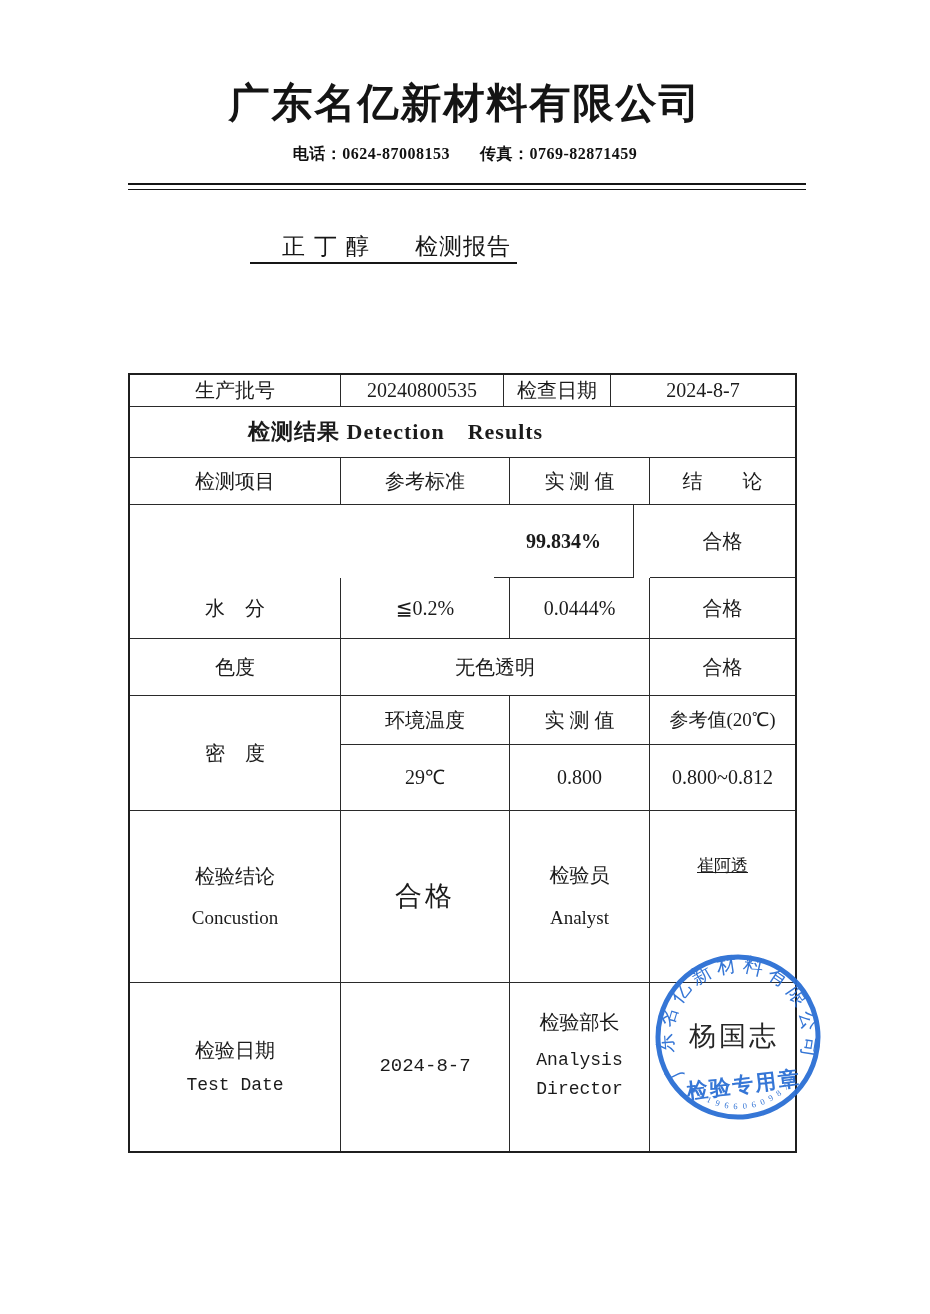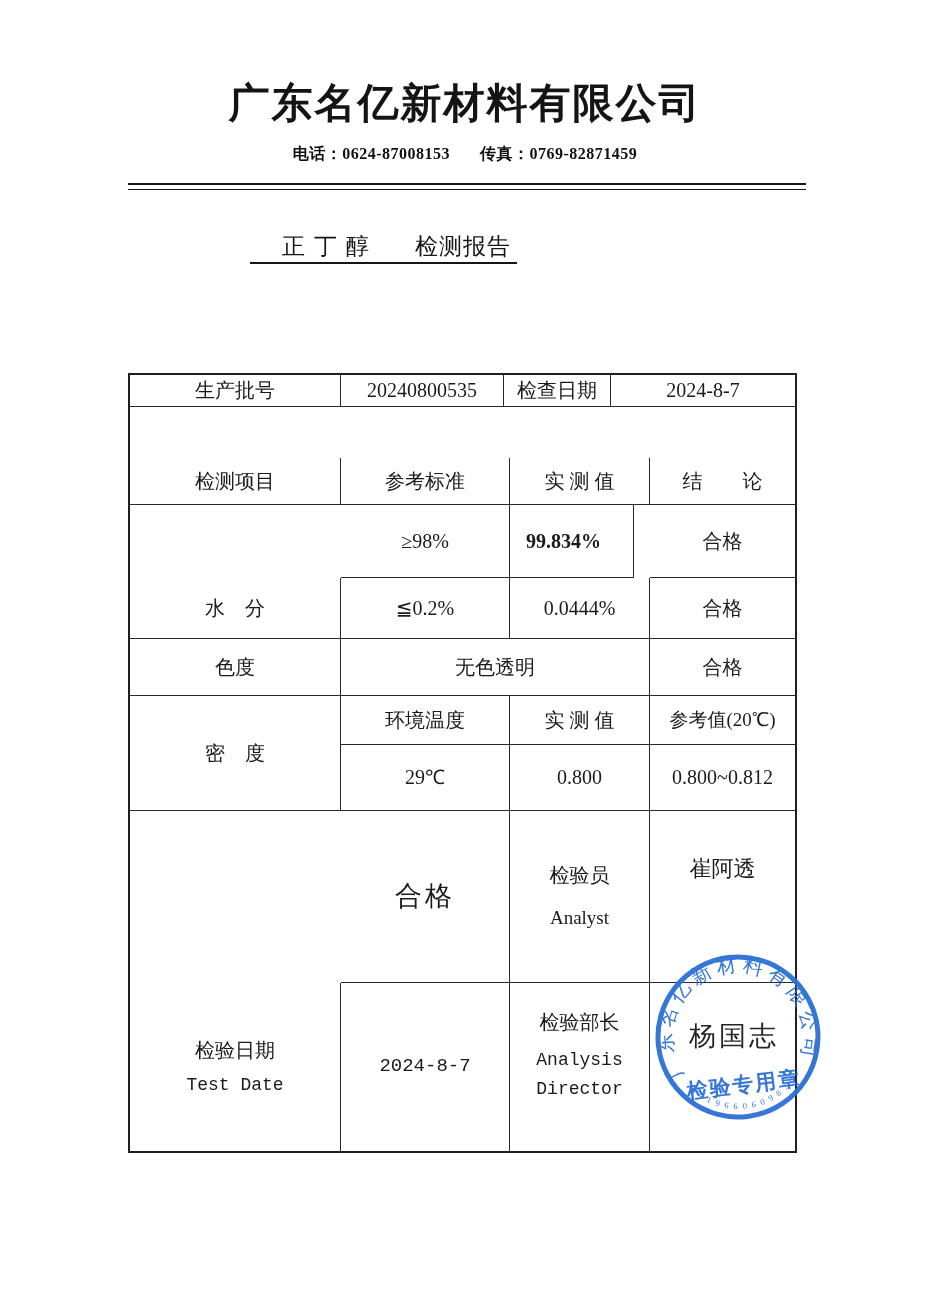--- a/index.html
+++ b/index.html
@@ -96,21 +96,21 @@
   .r7c3{left:380px;top:321px;width:140px;height:49px;}
   .r7c4{left:520px;top:321px;width:145px;height:49px;font-size:19px;}
   .r8c2{left:211px;top:370px;width:169px;height:66px;}
   .r8c3{left:380px;top:370px;width:140px;height:66px;}
   .r8c4{left:520px;top:370px;width:145px;height:66px;}
   
   .r9c1{left:0;top:436px;width:211px;height:172px;gap:17px;}
   .r9c2{left:211px;top:436px;width:169px;height:172px;font-size:27px;letter-spacing:3px;}
   .r9c3{left:380px;top:436px;width:140px;height:172px;gap:18px;}
   .r9c4{left:520px;top:436px;width:145px;height:172px;
-        align-items:flex-start;padding-top:44px;font-size:22px;}
+        align-items:flex-start;padding-top:44px;font-size:17px;text-decoration:underline;}
   
   .r10c1{left:0;top:608px;width:211px;height:168px;gap:11px;}
   .r10c2{left:211px;top:608px;width:169px;height:168px;font-size:19px;}
   .r10c3{left:380px;top:608px;width:140px;height:168px;gap:6px;
          padding-bottom:24px;}
   .r10c3 .cn{margin-bottom:8px;}
   .r10c4{left:520px;top:608px;width:145px;height:168px;}
 
   
   .stamp{
@@ -134,47 +134,51 @@
     <span class="rtname">检测报告</span>
   </div>
 
   <div class="rtable">
 
     <div class="cell r1c1">生产批号</div>
     <div class="cell r1c2">20240800535</div>
     <div class="cell r1c3">检查日期</div>
     <div class="cell r1c4 no-r">2024-8-7</div>
 
+    <div class="cell r2 no-r">检测结果 Detection　Results</div>
 
     <div class="cell r3c1">检测项目</div>
     <div class="cell r3c2">参考标准</div>
     <div class="cell r3c3">实 测 值</div>
     <div class="cell r3c4 no-r">结　　论</div>
 
-    <div class="cell r4c2">≥98%</div>
     <div class="cell r4c3">99.834%</div>
     <div class="cell r4c4 no-r">合格</div>
 
     <div class="cell r5c1">水　分</div>
     <div class="cell r5c2">≦0.2%</div>
     <div class="cell r5c3">0.0444%</div>
     <div class="cell r5c4 no-r">合格</div>
 
     <div class="cell r6c1">色度</div>
     <div class="cell r6c2">无色透明</div>
     <div class="cell r6c4 no-r">合格</div>
 
     <div class="cell r7c1">密　度</div>
     <div class="cell r7c2">环境温度</div>
     <div class="cell r7c3">实 测 值</div>
     <div class="cell r7c4 no-r">参考值(20℃)</div>
     <div class="cell r8c2">29℃</div>
     <div class="cell r8c3">0.800</div>
     <div class="cell r8c4 no-r">0.800~0.812</div>
 
+    <div class="cell r9c1 stack">
+      <span>检验结论</span>
+      <span class="en">Concustion</span>
+    </div>
     <div class="cell r9c2">合格</div>
     <div class="cell r9c3 stack">
       <span>检验员</span>
       <span class="en">Analyst</span>
     </div>
     <div class="cell r9c4 no-r">崔阿透</div>
 
     <div class="cell r10c1 stack no-b">
       <span>检验日期</span>
       <span class="en-mono">Test Date</span>

